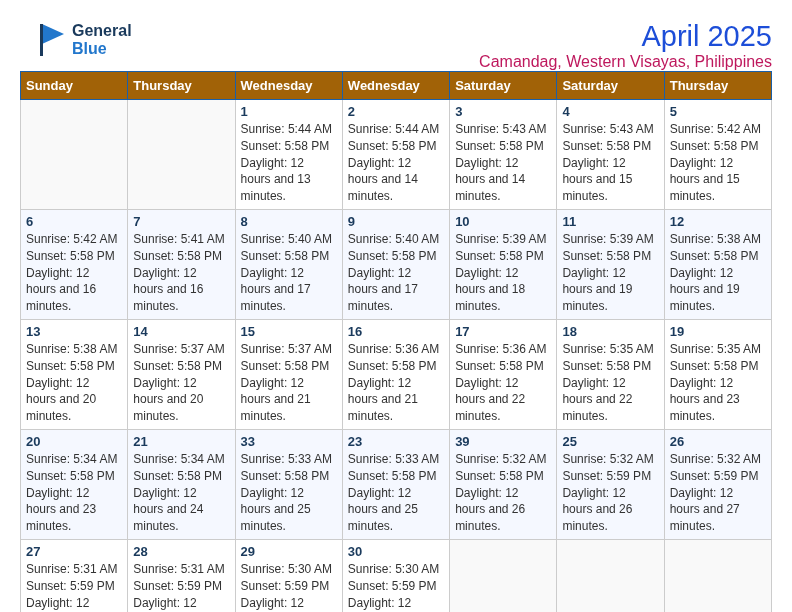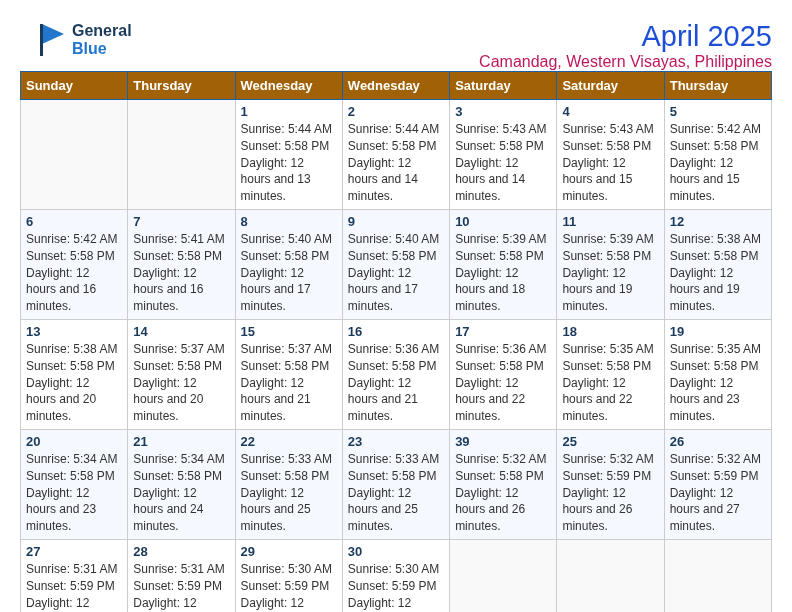--- a/index.html
+++ b/index.html
@@ -215,21 +215,21 @@
       <tr>
         <td>
           <span class="day-number">20</span>
           <div class="day-info">Sunrise: 5:34 AM<br>Sunset: 5:58 PM<br>Daylight: 12 hours and 23 minutes.</div>
         </td>
         <td>
           <span class="day-number">21</span>
           <div class="day-info">Sunrise: 5:34 AM<br>Sunset: 5:58 PM<br>Daylight: 12 hours and 24 minutes.</div>
         </td>
         <td>
-          <span class="day-number">22</span>
+          <span class="day-number">33</span>
           <div class="day-info">Sunrise: 5:33 AM<br>Sunset: 5:58 PM<br>Daylight: 12 hours and 25 minutes.</div>
         </td>
         <td>
           <span class="day-number">23</span>
           <div class="day-info">Sunrise: 5:33 AM<br>Sunset: 5:58 PM<br>Daylight: 12 hours and 25 minutes.</div>
         </td>
         <td>
           <span class="day-number">39</span>
           <div class="day-info">Sunrise: 5:32 AM<br>Sunset: 5:58 PM<br>Daylight: 12 hours and 26 minutes.</div>
         </td>

